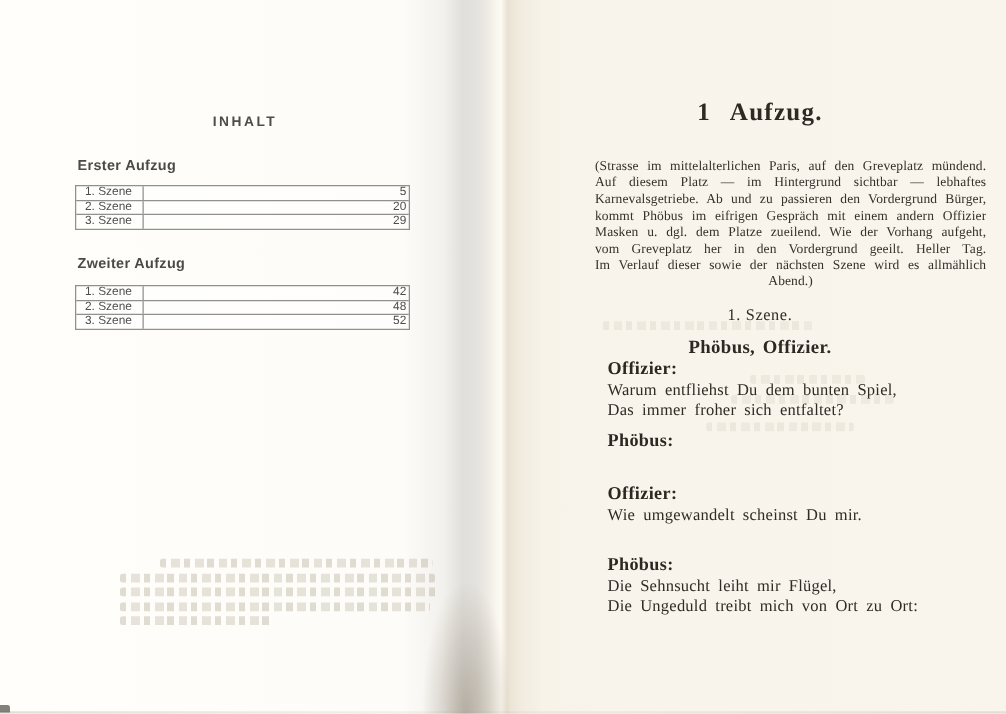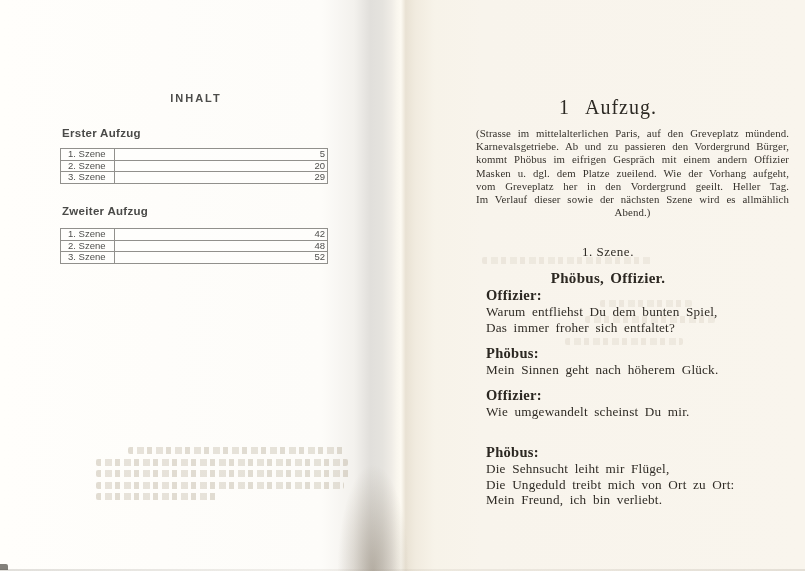--- a/index.html
+++ b/index.html
@@ -68,22 +68,22 @@
   .toc-row + .toc-row{border-top:1px solid #91908c;}
   .c-label{width:46px;border-right:1px solid #91908c;padding-left:7px;white-space:nowrap;}
   .c-leader{
     flex:1;border-right:1px solid #91908c;margin:0;position:relative;
     background-image:radial-gradient(circle at 1.2px 1.4px, #6e6c68 .8px, rgba(0,0,0,0) 1.2px);
     background-size:3.5px 3px;background-repeat:repeat-x;
     background-position:3px calc(100% - 2.5px);
   }
   .c-num{width:19px;text-align:right;padding-right:2px;}
   .act-title{
-    position:absolute;left:452px;top:96px;width:312px;text-align:center;
-    font-family:"Liberation Serif",serif;font-size:20px;color:#2d2a24;letter-spacing:1px;
+    position:absolute;left:452px;top:79px;width:312px;text-align:center;
+    font-family:"Liberation Serif",serif;font-size:20px;color:#2d2a24;letter-spacing:1px;font-weight:bold;
   }
   .act-title .num{margin-right:15px;}
   .stage{
     position:absolute;left:476px;top:127px;width:313px;
     font-family:Liberation Serif, serif;font-size:10.8px;line-height:13.2px;
     color:#35312b;letter-spacing:.1px;
   }
   .stage .jline{text-align:justify;text-align-last:justify;white-space:nowrap;overflow:hidden;}
   .stage .cline{text-align:center;}
   .scene-title{
@@ -162,50 +162,49 @@
   <div class="ghost rp" style="left:600px;top:300px;width:92px;"></div>
   <div class="ghost rp" style="left:585px;top:316px;width:130px;"></div>
   <div class="ghost rp" style="left:565px;top:338px;width:118px;"></div>
 
   <div class="act-title">
     <span class="num">1</span><span>Aufzug.</span>
   </div>
 
   <div class="stage">
     <div class="jline">(Strasse im mittelalterlichen Paris, auf den Greveplatz mündend.</div>
+    <div class="jline">Auf diesem Platz — im Hintergrund sichtbar — lebhaftes</div>
     <div class="jline">Karnevalsgetriebe. Ab und zu passieren den Vordergrund Bürger,</div>
     <div class="jline">kommt Phöbus im eifrigen Gespräch mit einem andern Offizier</div>
     <div class="jline">Masken u. dgl. dem Platze zueilend. Wie der Vorhang aufgeht,</div>
     <div class="jline">vom Greveplatz her in den Vordergrund geeilt. Heller Tag.</div>
     <div class="jline">Im Verlauf dieser sowie der nächsten Szene wird es allmählich</div>
     <div class="cline">Abend.)</div>
   </div>
 
   <div class="scene-title">1. Szene.</div>
   <div class="chars-line">Phöbus, Offizier.</div>
 
   <div class="dlg b1">
     <div class="speaker">Offizier:</div>
     <div class="vline">Warum entfliehst Du dem bunten Spiel,</div>
     <div class="vline">Das immer froher sich entfaltet?</div>
   </div>
 
   <div class="dlg b2">
     <div class="speaker">Phöbus:</div>
-    <div class="vline">Mein Sinnen geht nach höherem Glück.</div>
   </div>
 
   <div class="dlg b3">
     <div class="speaker">Offizier:</div>
     <div class="vline">Wie umgewandelt scheinst Du mir.</div>
   </div>
 
   <div class="dlg b4">
     <div class="speaker">Phöbus:</div>
     <div class="vline">Die Sehnsucht leiht mir Flügel,</div>
     <div class="vline">Die Ungeduld treibt mich von Ort zu Ort:</div>
-    <div class="vline">Mein Freund, ich bin verliebt.</div>
   </div>
 </div>
 
 <div class="fold-shadow"></div>
 <div class="bottom-edge"></div>
 <div class="corner-speck"></div>
 
 </body></html>

